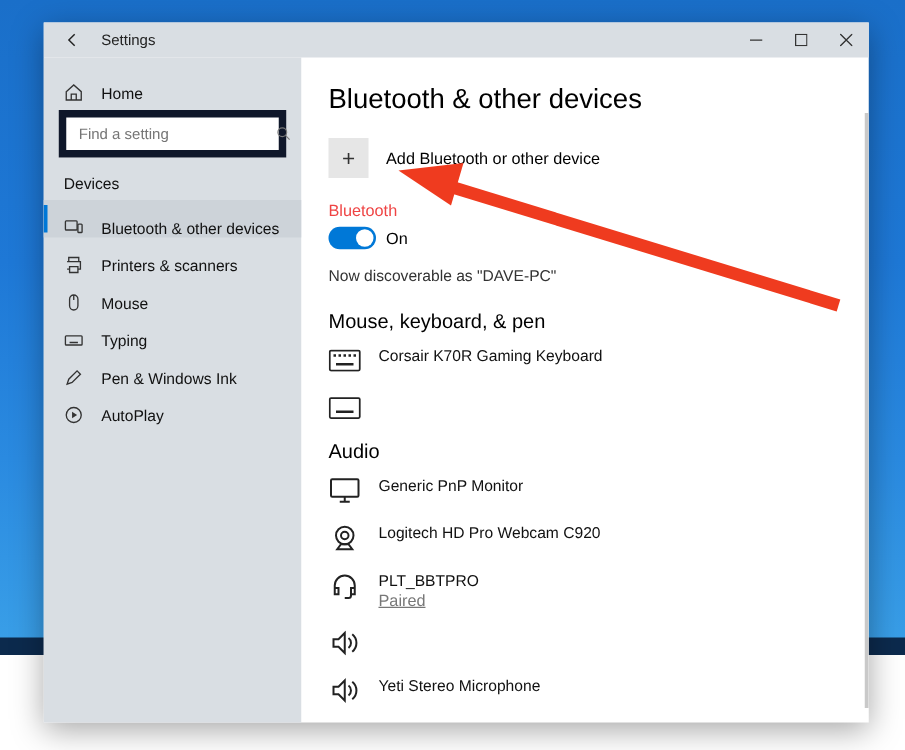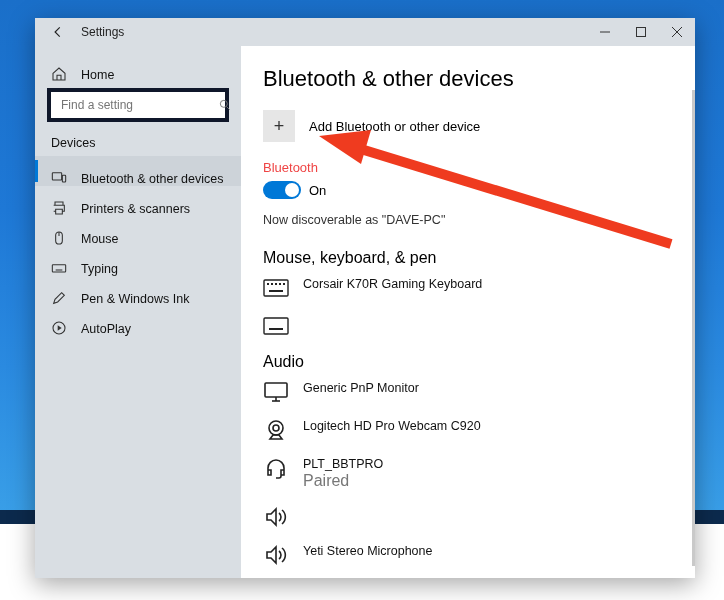--- a/index.html
+++ b/index.html
@@ -12,35 +12,35 @@
   .winbtns{margin-left:auto;display:flex;}
   .winbtn{width:36px;height:28px;display:flex;align-items:center;justify-content:center;}
   .body{flex:1;display:flex;min-height:0;}
   .sidebar{width:206px;background:#d9dee3;display:flex;flex-direction:column;padding-top:6px;}
   .sb-line{display:flex;align-items:flex-end;height:30px;padding-left:16px;gap:14px;}
   .sb-line.selected{background:#cdd3d9;position:relative;}
   .sb-line.selected::before{content:"";position:absolute;left:0;top:4px;bottom:4px;width:3px;background:#0078d7;}
   .sb-icon{width:16px;height:16px;display:flex;align-items:center;justify-content:center;flex:0 0 16px;}
   .sb-label{font-size:12.5px;color:#111;}
   .sb-header{font-weight:400;font-size:12.5px;padding:10px 0 6px 16px;color:#111;}
-  .searchbox{margin:6px 12px 4px 12px;border:4px solid #0f172a;background:#fff;height:26px;display:flex;align-items:center;padding:0 8px;}
+  .searchbox{margin:6px 12px 4px 12px;border:6px solid #0f172a;background:#fff;height:26px;display:flex;align-items:center;padding:0 8px;}
   .searchbox input{border:none;outline:none;flex:1;font-size:12px;color:#666;background:transparent;}
   .content{flex:1;padding:20px 26px 10px 22px;overflow:auto;position:relative;}
   .content h1{font-weight:400;font-size:22px;margin:0 0 18px 0;}
   .addbtn{display:flex;align-items:center;gap:14px;margin-bottom:18px;}
   .plusbox{width:32px;height:32px;background:#e6e6e6;display:flex;align-items:center;justify-content:center;font-size:18px;color:#333;}
   .section-label{font-size:13px;color:#ef4444;margin-bottom:6px;}
   .toggle-row{display:flex;align-items:center;gap:8px;margin-bottom:14px;}
   .toggle{width:38px;height:18px;border-radius:10px;background:#0078d7;position:relative;}
   .toggle .knob{position:absolute;right:2px;top:2px;width:14px;height:14px;border-radius:50%;background:#fff;}
   .discover{font-size:12.5px;color:#333;margin-bottom:22px;}
   .group-head{font-size:16px;font-weight:500;margin:4px 0 10px 0;}
   .device{display:flex;align-items:flex-start;gap:14px;margin-bottom:16px;}
   .device .dlabel{font-size:12.5px;color:#111;line-height:1.2;}
-  .device .sub{font-size:16px;color:#777;}
+  .device .sub{font-size:13px;color:#777;text-decoration:underline;}
   .dicon{width:26px;height:22px;display:flex;align-items:center;justify-content:center;flex:0 0 26px;}
   .arrow{position:absolute;pointer-events:none;}
   svg{display:block;}
   .scrollhint{position:absolute;right:0;top:44px;bottom:12px;width:3px;background:#c9c9c9;}
 </style>
 </head>
 <body>
 
 <div class="desktop">
   <div class="taskbar"></div>

